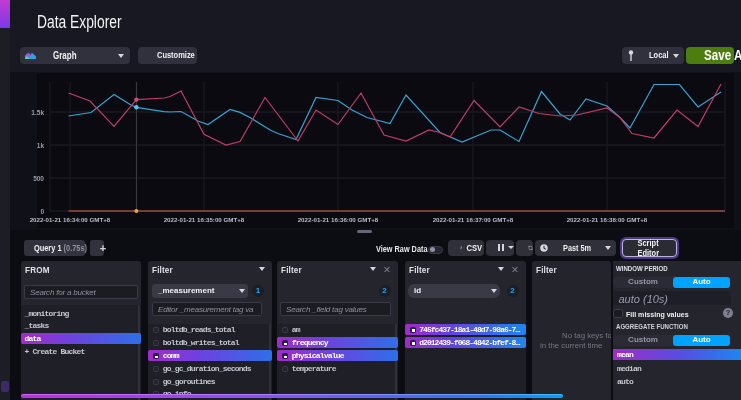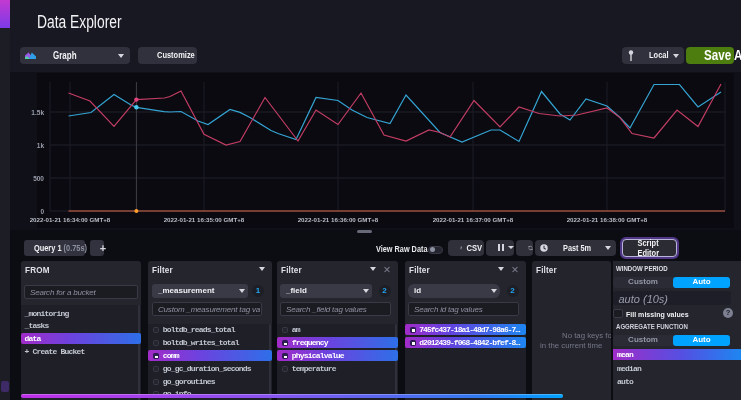--- a/index.html
+++ b/index.html
@@ -195,21 +195,21 @@
 
 <div class="abs" style="left:148px; top:261px; width:124px; height:139px; background:#25252e; border-radius:3px 3px 0 0; overflow:hidden;">
   <div class="phead">Filter</div>
   <div class="caret abs" style="left:111px; top:6px;"></div>
   <div class="ddown" style="left:4px; top:22.5px; width:96px;">
     <span>_measurement</span>
     <div class="caret abs" style="left:87px; top:5px;"></div>
   </div>
   <div class="num" style="left:104px; top:24px;">1</div>
   <div class="sinput" style="left:4px; top:41px; width:110px;">
-    <span>Custom _measurement tag va</span>
+    <span>Editor _measurement tag va</span>
   </div>
   <div class="abs" style="left:0; top:62.7px; width:124px; height:76.3px; background:#1f1f27;"></div>
   <div class="abs" style="left:120.5px; top:62.7px; width:2.5px; height:76.3px; background:#30303a; border-radius:1px;"></div>
   <div class="cb" style="left:4.5px; top:66px;"></div>
   <div class="row mono" style="left:14.8px; top:63.1px; color:#c3c7d1;">boltdb_reads_total</div>
   <div class="cb" style="left:4.5px; top:79px;"></div>
   <div class="row mono" style="left:14.8px; top:76.1px; color:#c3c7d1;">boltdb_writes_total</div>
   <div class="row grad" style="left:0; top:89.4px; width:124px;"></div>
   <div class="cbsel" style="left:4.5px; top:92px;"></div>
   <div class="row mono" style="left:14.8px; top:89.4px; color:#fff;">comm</div>
@@ -218,24 +218,20 @@
   <div class="cb" style="left:4.5px; top:117.5px;"></div>
   <div class="row mono" style="left:14.8px; top:114.5px; color:#c3c7d1;">go_goroutines</div>
   <div class="cb" style="left:4.5px; top:130px;"></div>
   <div class="row mono" style="left:14.8px; top:127.1px; color:#c3c7d1;">go_info</div>
 </div>
 
 <div class="abs" style="left:277px; top:261px; width:121px; height:139px; background:#25252e; border-radius:3px 3px 0 0; overflow:hidden;">
   <div class="phead">Filter</div>
   <div class="caret abs" style="left:93px; top:6px;"></div>
   <div class="abs" style="left:106px; top:2.5px; font-size:9.5px; color:#7b7e8c;">✕</div>
-  <div class="ddown" style="left:3px; top:22.5px; width:92px;">
-    <span>_field</span>
-    <div class="caret abs" style="left:83px; top:5px;"></div>
-  </div>
   <div class="num" style="left:101.5px; top:24px;">2</div>
   <div class="sinput" style="left:3px; top:41px; width:111px;">
     <span>Search _field tag values</span>
   </div>
   <div class="abs" style="left:0; top:62.7px; width:121px; height:76.3px; background:#1f1f27;"></div>
   <div class="abs" style="left:117.5px; top:62.7px; width:2.5px; height:76.3px; background:#30303a; border-radius:1px;"></div>
   <div class="cb" style="left:4.5px; top:66px;"></div>
   <div class="row mono" style="left:14.8px; top:63.1px; color:#c3c7d1;">am</div>
   <div class="row grad" style="left:0; top:76.1px; width:121px;"></div>
   <div class="cbsel" style="left:4.5px; top:79px;"></div>
@@ -249,23 +245,20 @@
 
 <div class="abs" style="left:405px; top:261px; width:121px; height:139px; background:#25252e; border-radius:3px 3px 0 0; overflow:hidden;">
   <div class="phead">Filter</div>
   <div class="caret abs" style="left:93px; top:6px;"></div>
   <div class="abs" style="left:106px; top:2.5px; font-size:9.5px; color:#7b7e8c;">✕</div>
   <div class="ddown" style="left:3px; top:22.5px; width:92px;border-radius:6px;">
     <span>id</span>
     <div class="caret abs" style="left:83px; top:5px;"></div>
   </div>
   <div class="num" style="left:101.5px; top:24px;">2</div>
-  <div class="sinput" style="left:3px; top:41px; width:111px;">
-    <span>Search id tag values</span>
-  </div>
   <div class="abs" style="left:0; top:62.7px; width:121px; height:76.3px; background:#1f1f27;"></div>
   <div class="row" style="left:0; top:63.1px; width:121px; border-radius:2px; background:linear-gradient(90deg,#a22cc8,#6441de 35%,#1e86f0);"></div>
   <div class="cbsel" style="left:4.5px; top:65.7px;"></div>
   <div class="row mono" style="left:14.2px; top:63.1px; color:#fff; letter-spacing:-0.95px;">745fc437-18a1-48d7-98a6-7…</div>
   <div class="row" style="left:0; top:76.1px; width:121px; border-radius:2px; background:linear-gradient(90deg,#a22cc8,#6441de 35%,#1e86f0);"></div>
   <div class="cbsel" style="left:4.5px; top:78.7px;"></div>
   <div class="row mono" style="left:14.2px; top:76.1px; color:#fff; letter-spacing:-0.95px;">d2012439-f068-4842-bfef-8…</div>
 </div>
 
 <div class="abs" style="left:532px; top:261px; width:79px; height:139px; background:#24242d; border-radius:3px 3px 0 0; overflow:hidden;">

